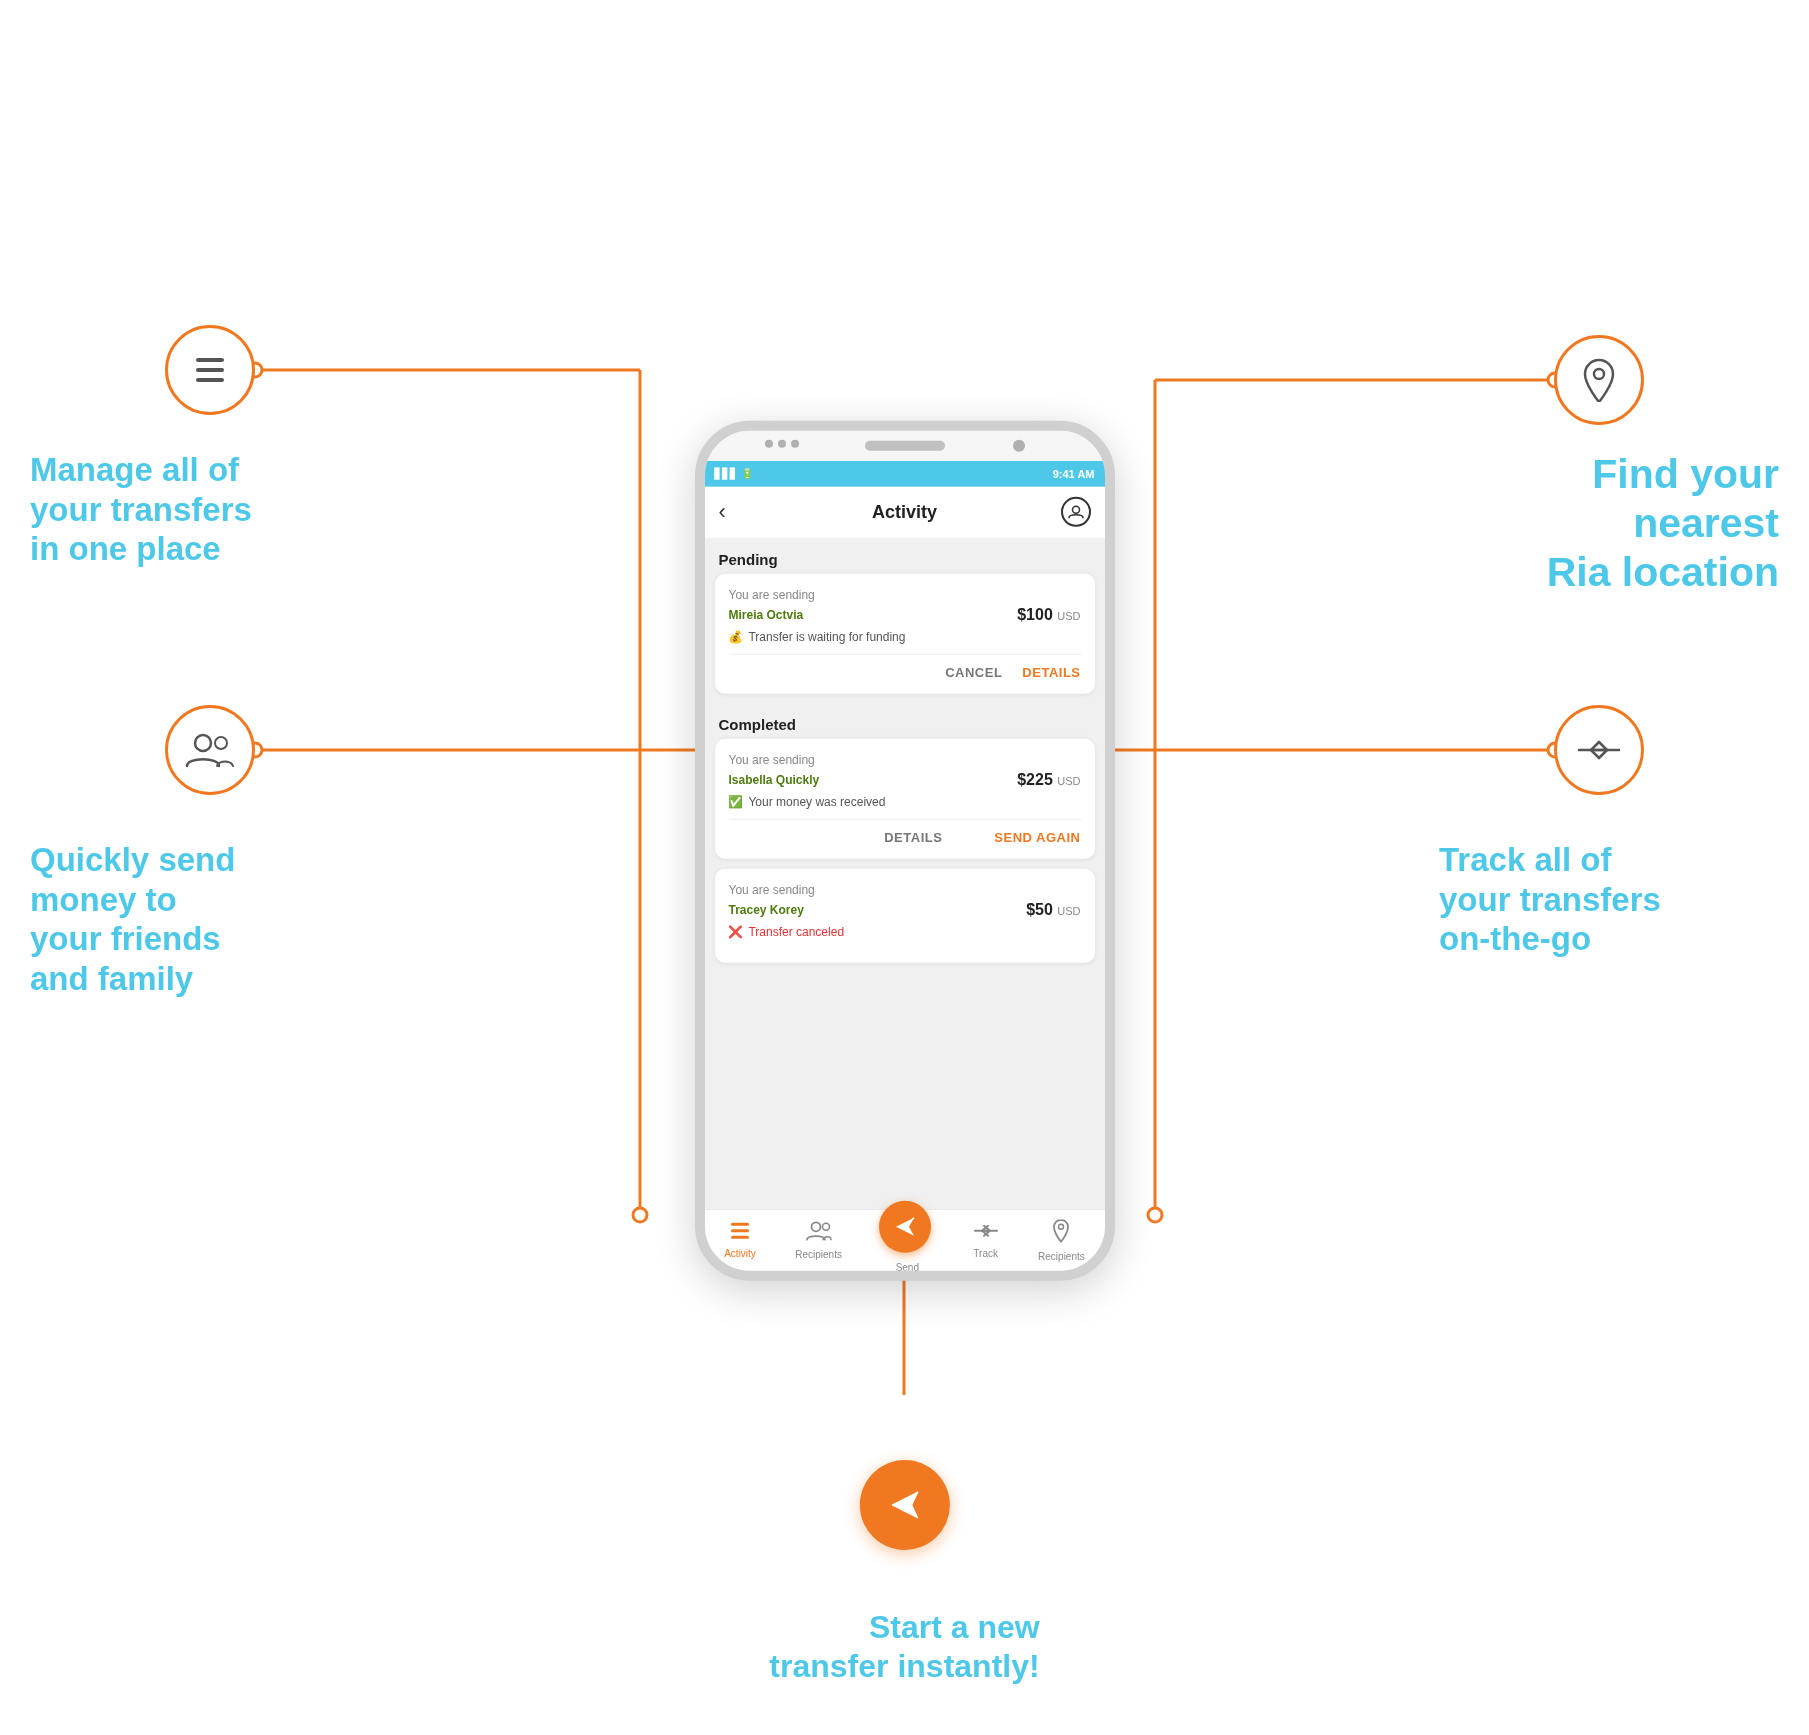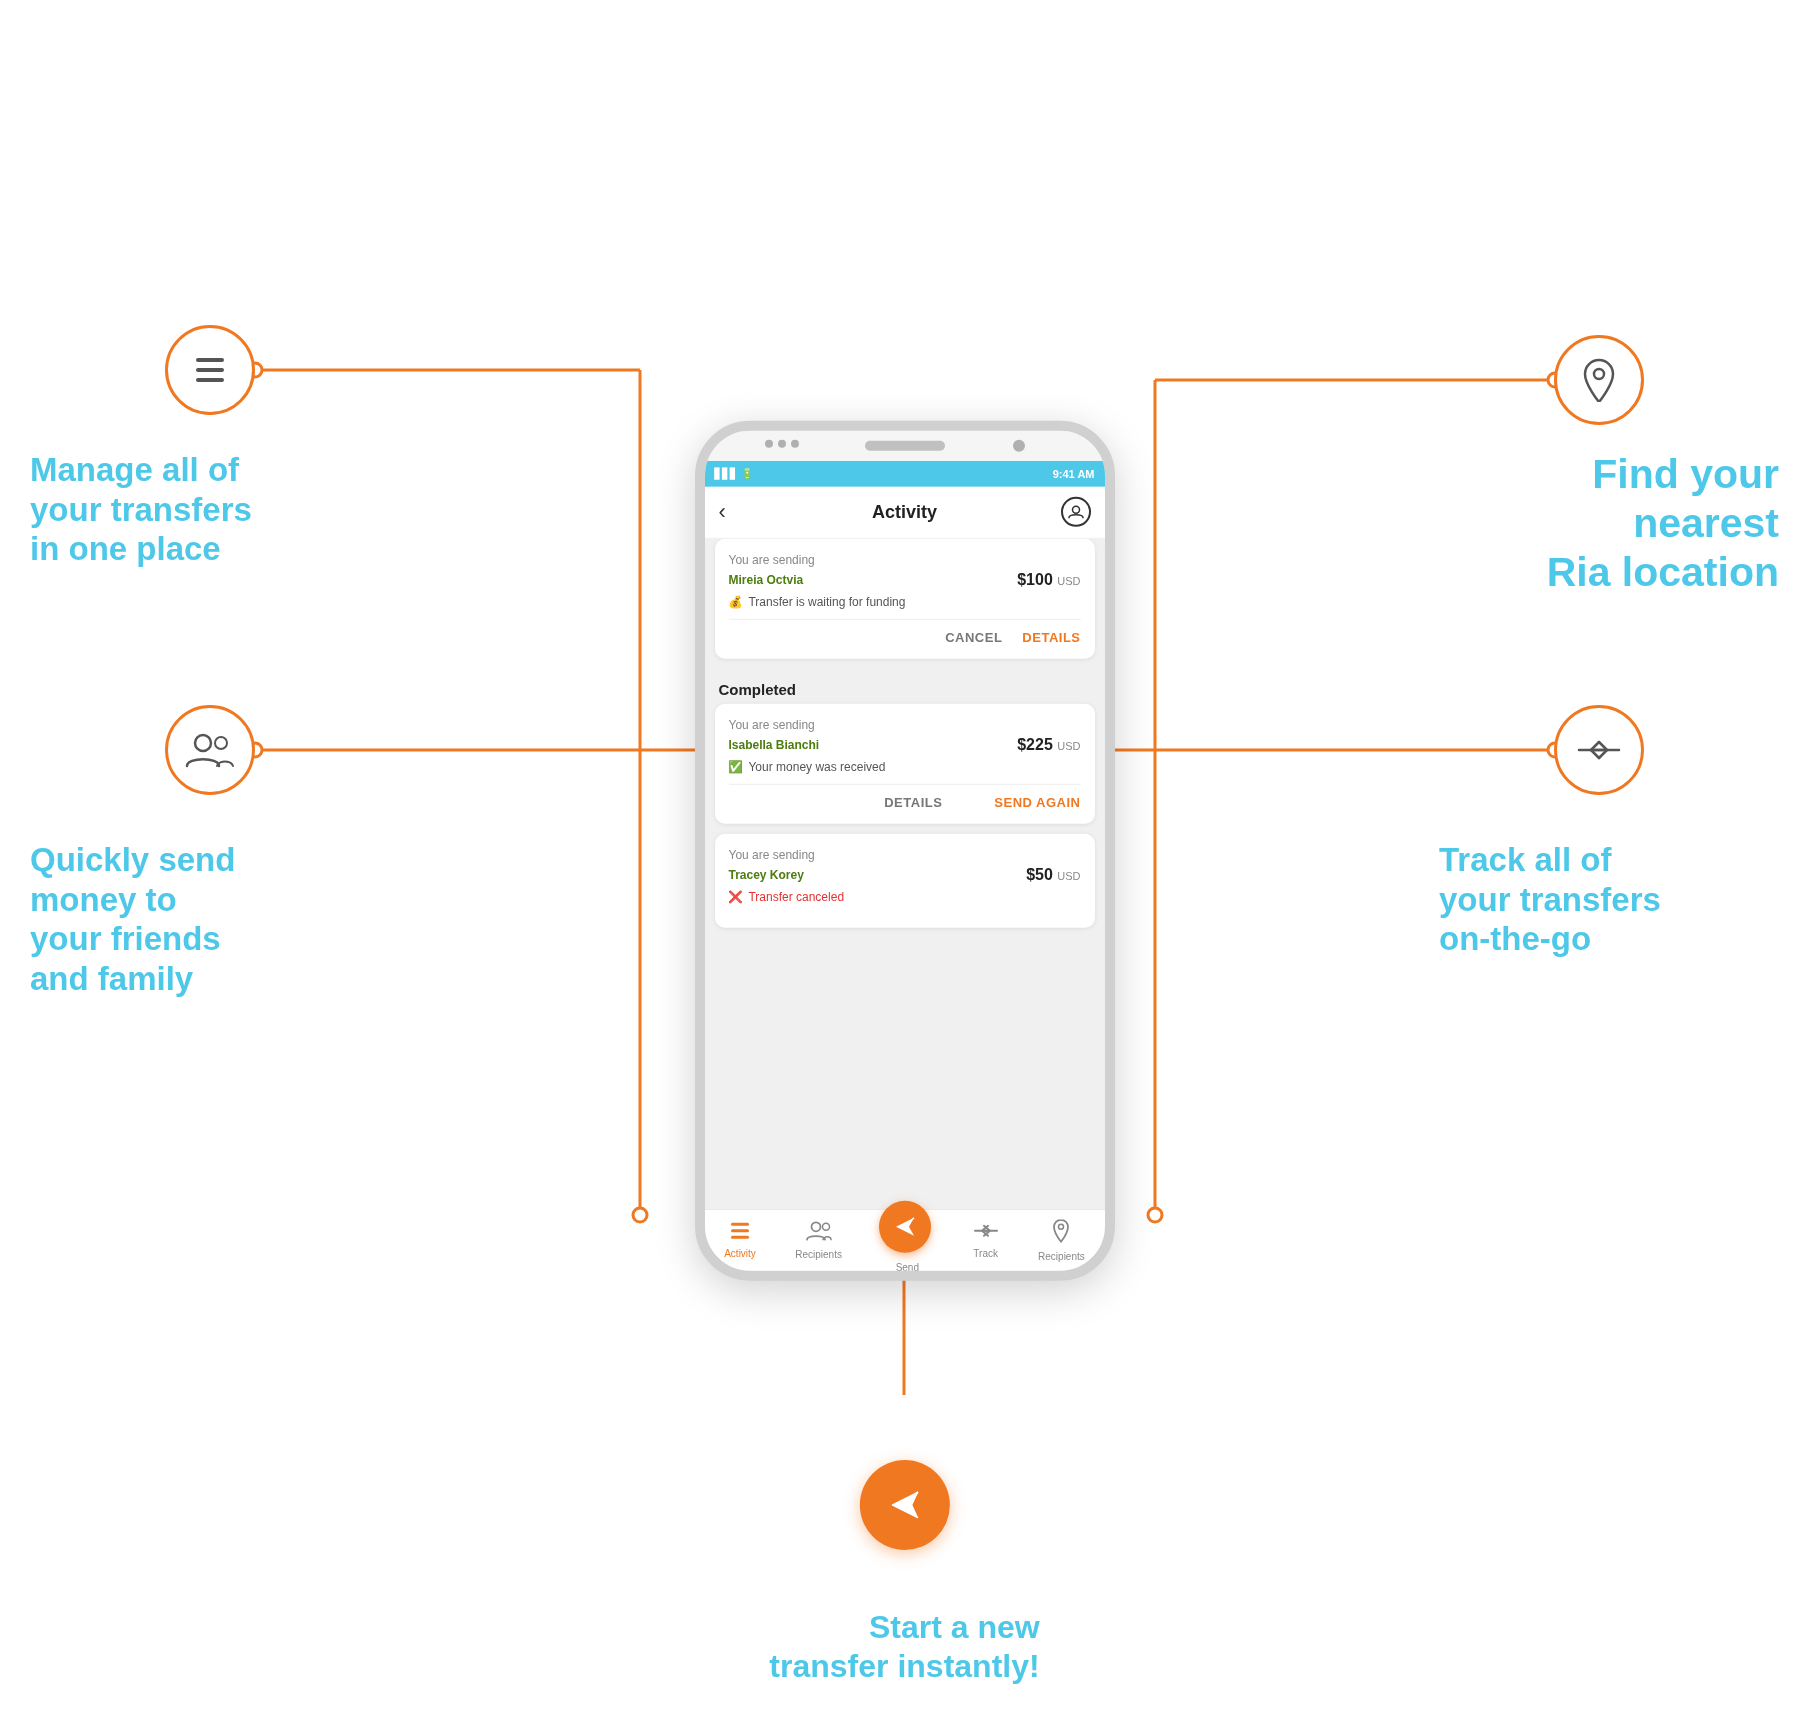--- a/index.html
+++ b/index.html
@@ -460,40 +460,41 @@
       <div class="profile-icon">
         <svg width="16" height="16" viewBox="0 0 16 16" fill="none">
           <circle cx="8" cy="6" r="3.5" stroke="#333" stroke-width="1.5"></circle>
           <path d="M1 14c0-4 14-4 14 0" stroke="#333" stroke-width="1.5" stroke-linecap="round"></path>
         </svg>
       </div>
     </div>
 
     <div class="app-content">
 
+      <div class="section-label">Pending</div>
       <div class="transfer-card">
         <div class="card-sub">You are sending</div>
         <div class="card-row">
           <span class="card-name">Mireia Octvia</span>
           <span class="card-amount">$100 <span class="usd">USD</span></span>
         </div>
         <div class="card-status status-waiting">
           <span>💰</span> Transfer is waiting for funding
         </div>
         <div class="card-actions">
           <span class="card-action-cancel">CANCEL</span>
           <span class="card-action-details">DETAILS</span>
         </div>
       </div>
 
       <div class="section-label">Completed</div>
       <div class="transfer-card">
         <div class="card-sub">You are sending</div>
         <div class="card-row">
-          <span class="card-name">Isabella Bianchi</span>
+          <span class="card-name">Isabella Quickly</span>
           <span class="card-amount">$225 <span class="usd">USD</span></span>
         </div>
         <div class="card-status status-received">
           <span>✅</span> Your money was received
         </div>
         <div class="card-actions">
           <span class="card-action-cancel">DETAILS</span>
           <span class="card-action-sendagain">SEND AGAIN</span>
         </div>
       </div>

